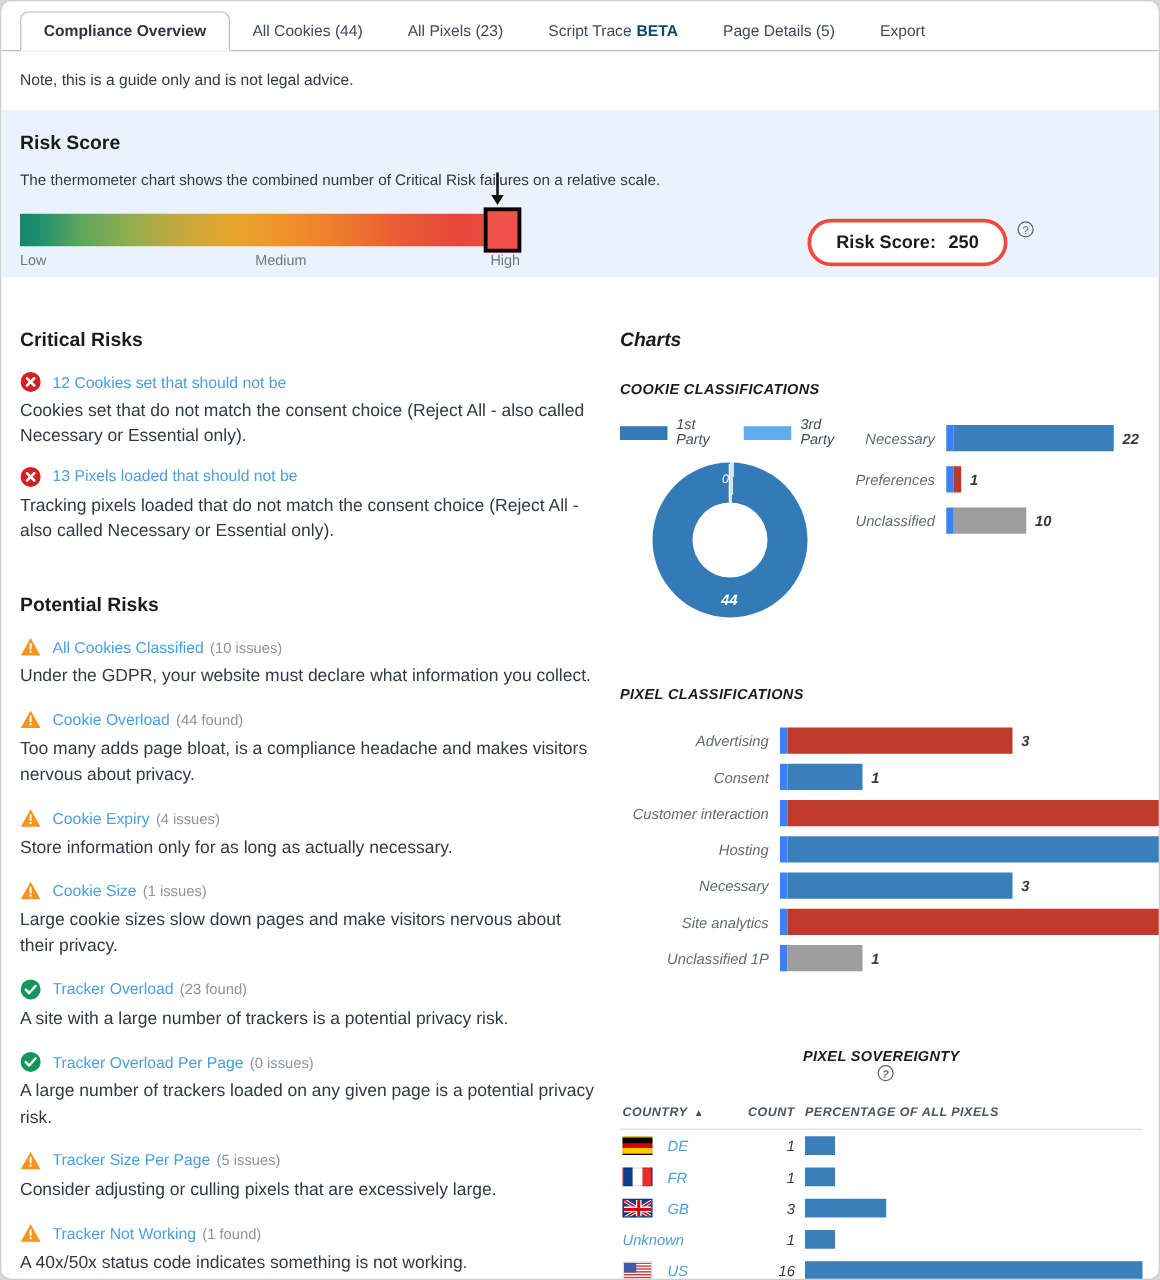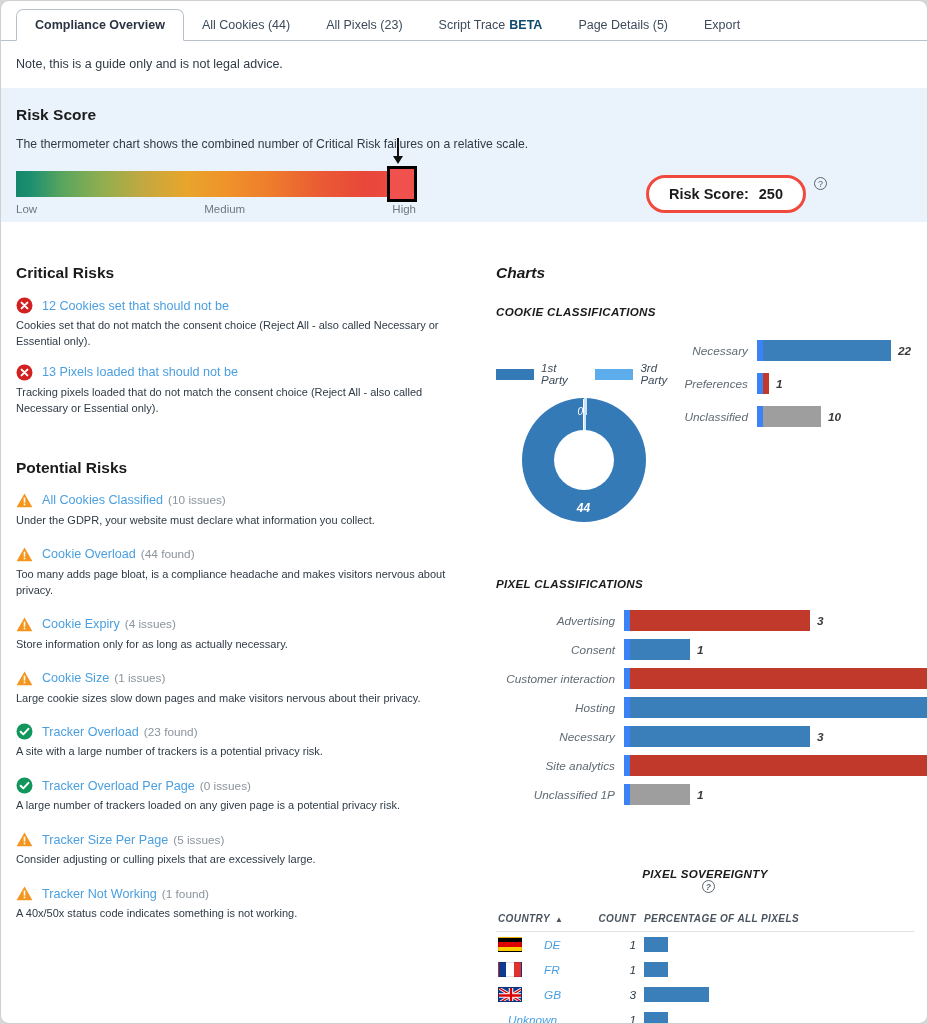--- a/index.html
+++ b/index.html
@@ -149,32 +149,32 @@
     margin-bottom: 15px;
   }
   h3.sec.charts { margin-bottom: 23px; }
 
   .risk-item { margin-bottom: 7px; }
   .risk-head { display: flex; align-items: center; margin-bottom: 4px; }
   .ico { width: 17px; height: 17px; flex: none; margin-right: 9px; }
   .ico svg { display: block; }
   .risk-title { font-size: 12.6px; color: #4a9fe0; cursor: pointer; }
   .risk-count { font-size: 11.8px; color: #8c949c; margin-left: 5px; }
-  .risk-text { font-size: 11px; color: #2f3a46; line-height: 1.45; margin-bottom: 14px; }
+  .risk-text { font-size: 14px; color: #2f3a46; line-height: 1.45; margin-bottom: 14px; }
 
   .potential { margin-top: 42px; }
   .potential .risk-text { margin-bottom: 17px; }
 
   
   .chart-title {
     font-size: 11.6px; font-weight: bold; color: #1b1b1b;
     letter-spacing: .3px; margin-bottom: 16px;
   }
   .cookie-chart { display: flex; }
-  .donut-side { width: 175px; flex: none; margin-top: 28px; }
+  .donut-side { width: 175px; flex: none; }
   .legend { display: flex; align-items: center; margin-bottom: 12px; font-size: 11.5px; color: #3d4b5c;}
   .legend-sw { width: 38px; height: 11px; flex: none; margin-right: 7px; }
   .legend .item2 { margin-left: 17px; display: flex; align-items: center; }
   .donut-wrap { position: relative; width: 124px; height: 124px; margin: 0 auto; }
   .donut {
     width: 124px; height: 124px; border-radius: 50%;
     background: conic-gradient(#cfe6f7 0deg 3.2deg, #337ab7 3.2deg 360deg);
   }
   .donut-hole {
     position: absolute; left: 32px; top: 32px;
@@ -217,21 +217,21 @@
   .sov-table { width: 100%; border-collapse: collapse; margin-left: 0; }
   .sov-table th {
     font-size: 10px; font-weight: bold; color: #4a545e;
     letter-spacing: .4px; text-align: left;
     padding: 0 0 7px 0; border-bottom: 1px solid #e2e2e2;
   }
   .sov-table th.c-country { width: 96px; padding-left: 2px; }
   .sov-table th.c-count { width: 52px; text-align: right; padding-right: 8px; margin-top: 31px; }
   .sov-table td { padding: 5px 0; font-size: 11.8px; vertical-align: middle; }
   .sov-table td.c-country { padding-left: 2px; }
-  .flagcell { display: flex; align-items: center; gap: 10px; }
+  .flagcell { display: flex; align-items: center; }
   .flag { width: 24px; height: 15px; flex: none; margin-right: 12px;
           border: 1px solid rgba(0,0,0,.12); }
   .flag.nf { background: none; border: none; width: 0; margin-right: 0; }
   .ccode { color: #4a9fe0; cursor: pointer; }
   .sov-table td.c-count { text-align: right; padding-right: 8px; color: #2f3a46; }
   .sovbar { height: 15px; background: #3b7fba; }
   .sort-caret { margin-left: 5px; font-size: 8px; }
 </style>
 </head>
 <body>

